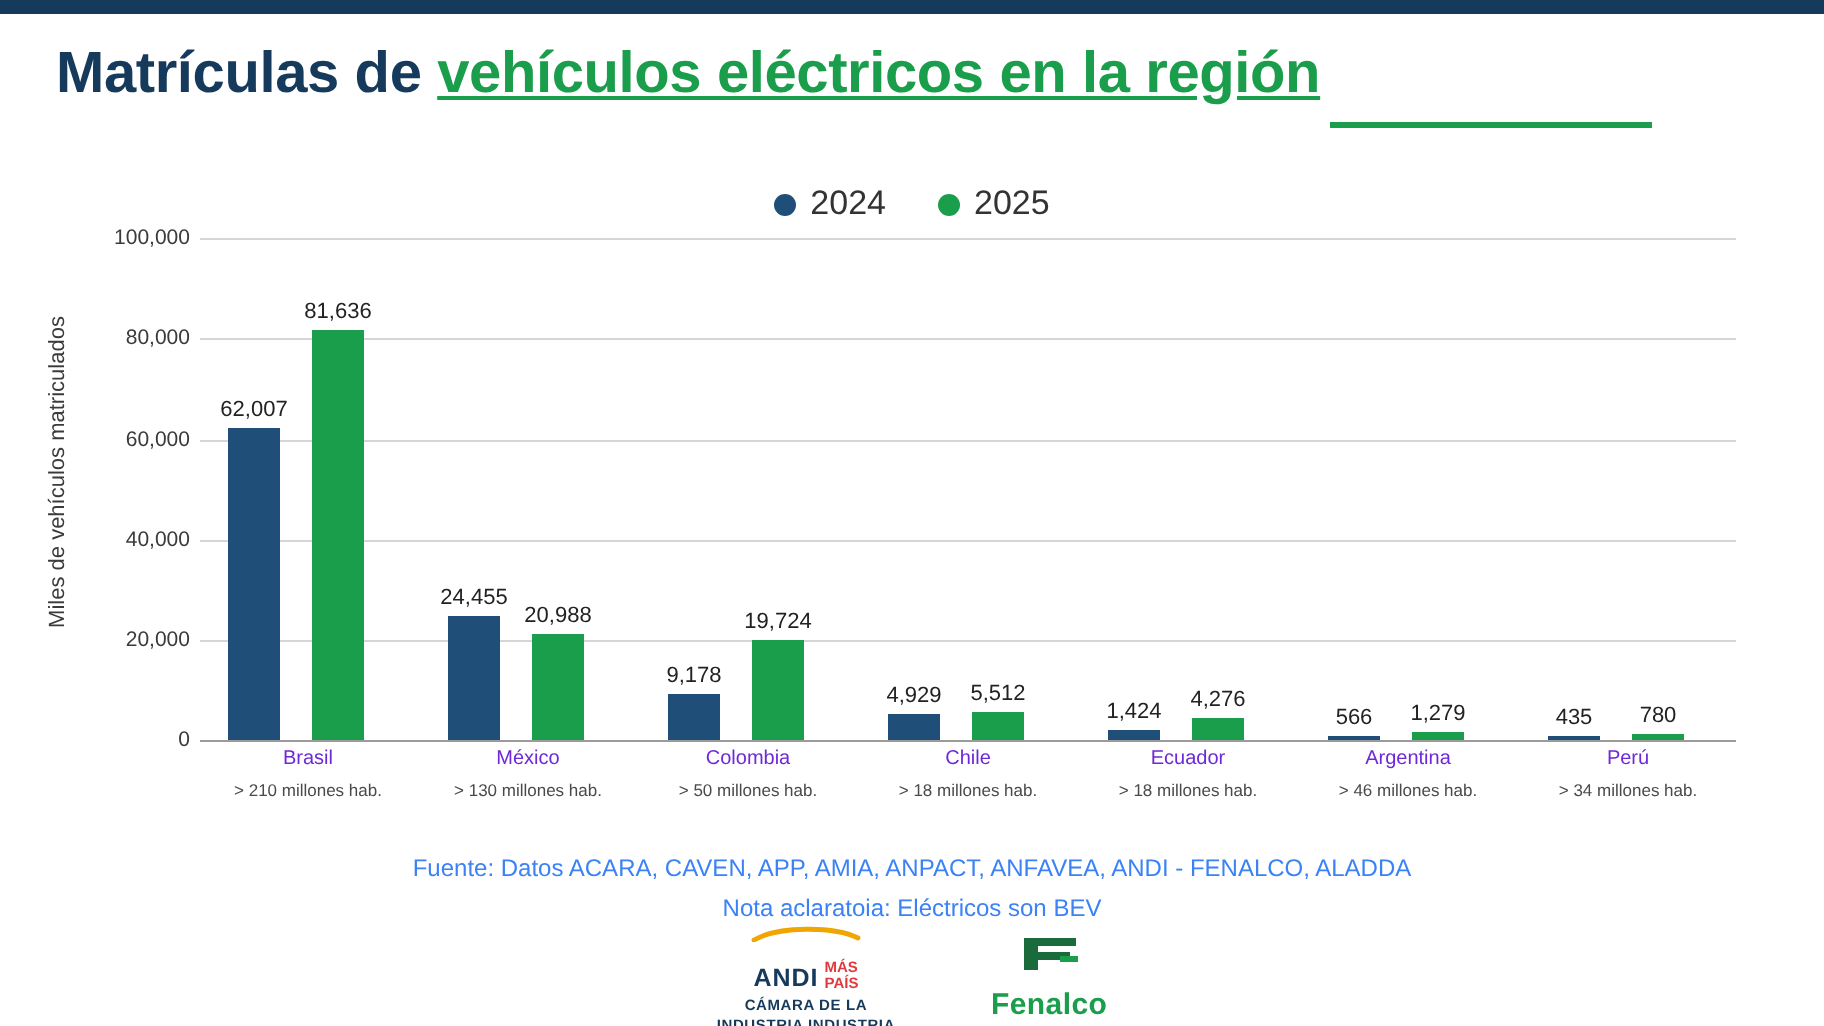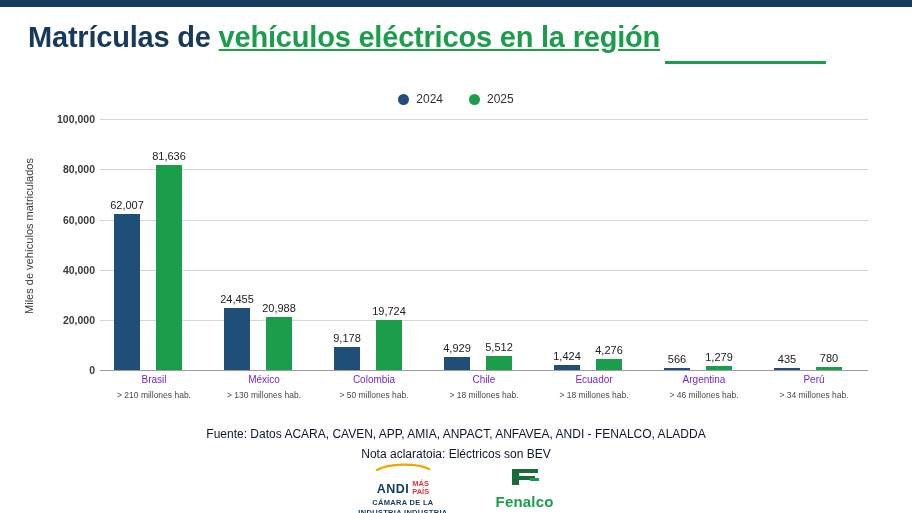--- a/index.html
+++ b/index.html
@@ -64,21 +64,21 @@
     align-items: center;
     gap: 7px;
   }
   .legend-dot {
     width: 11px;
     height: 11px;
     border-radius: 50%;
     display: block;
   }
   .legend-label {
-    font-size: 12px;
+    font-size: 17px;
     color: #333333;
   }
 
   
   .chart {
     position: absolute;
     left: 0;
     top: 112px;
     width: 912px;
     height: 290px;
@@ -110,21 +110,20 @@
     text-align: right;
     font-size: 10.5px;
     color: #3b3b3b;
     transform: translateY(-6px);
   }
   .ytick-holder {
     position: absolute;
     left: 0;
     width: 95px;
     height: 1px;
-    font-weight: bold;
   }
   .baseline {
     position: absolute;
     left: 100px;
     top: 258px;
     width: 768px;
     height: 1px;
     background: #9b9b9b;
   }
   .bars {
@@ -184,21 +183,21 @@
   
   .notes {
     position: absolute;
     left: 0;
     top: 424px;
     width: 912px;
     text-align: center;
   }
   .note-line {
     font-size: 12px;
-    color: #0f172a;
+    color: #3b82f6;
     line-height: 1.7;
   }
 
   
   .logos {
     position: absolute;
     left: 0;
     top: 466px;
     width: 912px;
     display: flex;

